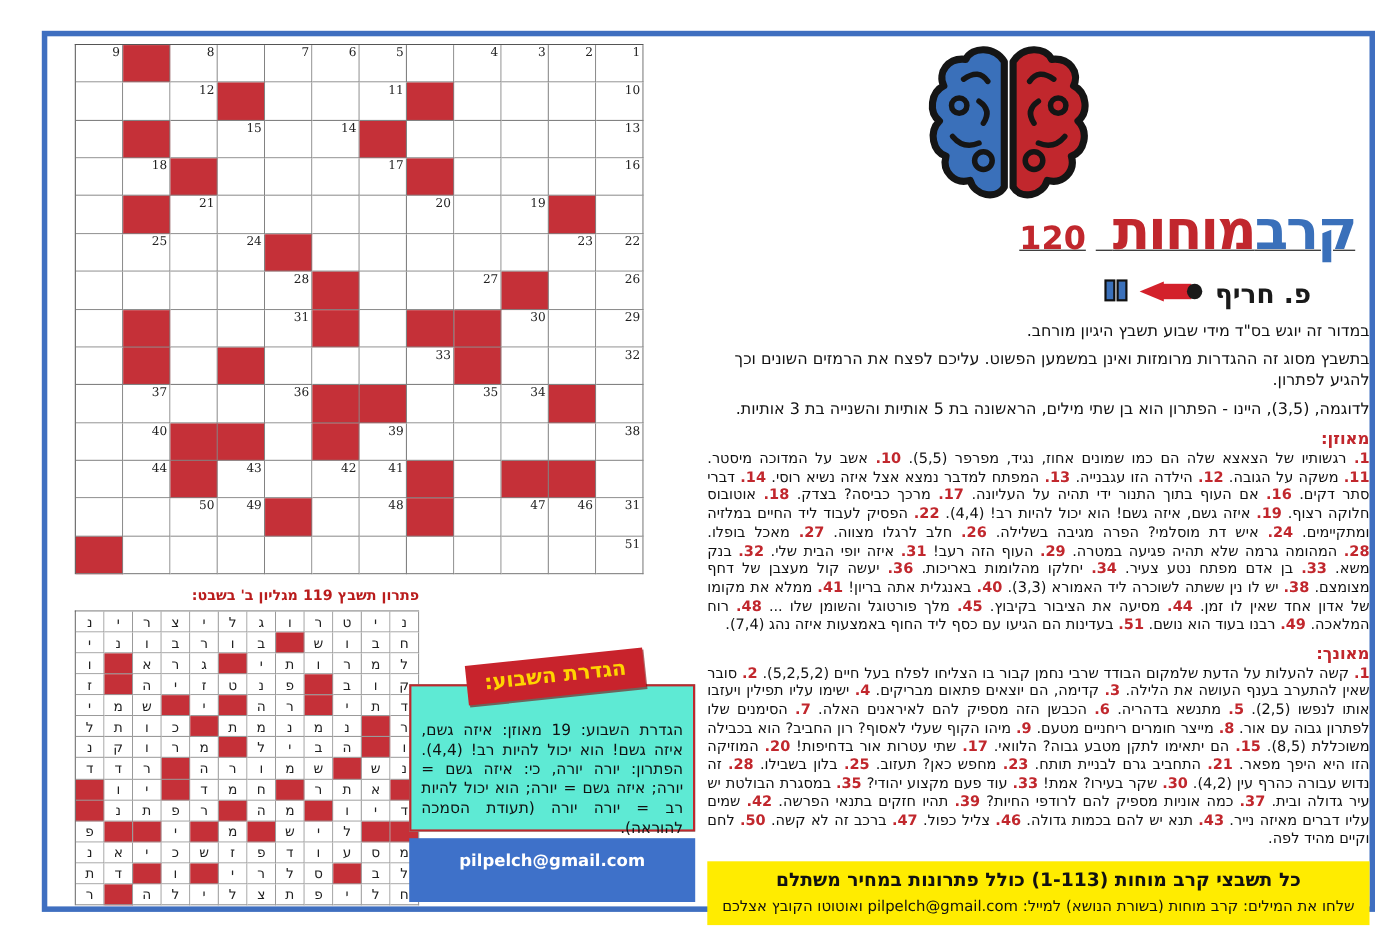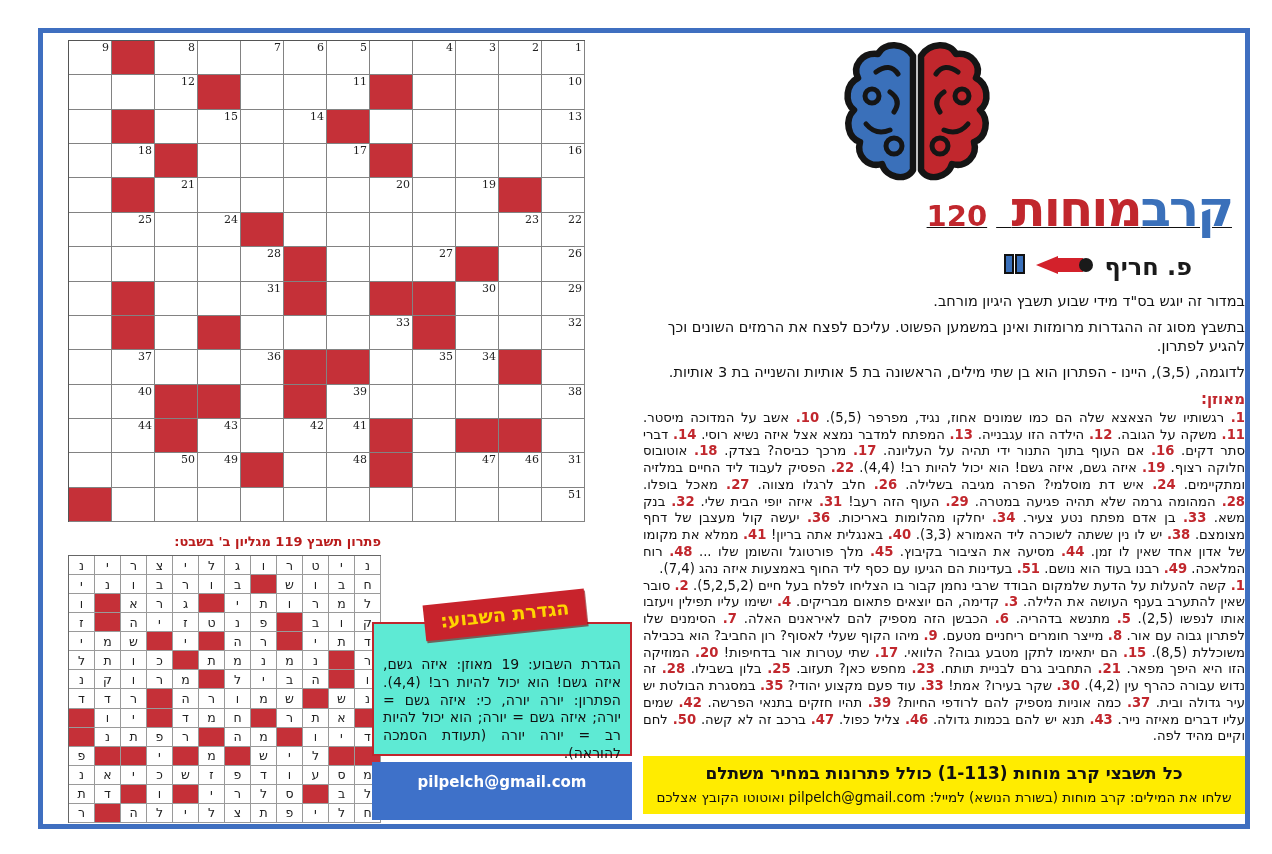--- a/index.html
+++ b/index.html
@@ -572,20 +572,21 @@
 </div>
 
 <div id="right-col">
   <div class="intro-line gap-b">במדור זה יוגש בס"ד מידי שבוע תשבץ היגיון מורחב.</div>
   <div class="intro-line">בתשבץ מסוג זה ההגדרות מרומזות ואינן במשמען הפשוט. עליכם לפצח את הרמזים השונים וכך להגיע לפתרון.</div>
   <div class="intro-line gap-t">לדוגמה, (3,5), היינו - הפתרון הוא בן שתי מילים, הראשונה בת 5 אותיות והשנייה בת 3 אותיות.</div>
 
   <div class="clue-header">מאוזן:</div>
   <div class="clues" id="across-clues"><span class="cn">1.</span><span>&nbsp;רגשותיו של הצאצא שלה הם כמו שמונים אחוז, נגיד, מפרפר (5,5). </span><span class="cn">10.</span><span>&nbsp;אשב על המדוכה מיסטר. </span><span class="cn">11.</span><span>&nbsp;משקה על הגובה. </span><span class="cn">12.</span><span>&nbsp;הילדה הזו עגבנייה. </span><span class="cn">13.</span><span>&nbsp;המפתח למדבר נמצא אצל איזה נשיא רוסי. </span><span class="cn">14.</span><span>&nbsp;דברי סתר דקים. </span><span class="cn">16.</span><span>&nbsp;אם העוף בתוך התנור ידי תהיה על העליונה. </span><span class="cn">17.</span><span>&nbsp;מרכך כביסה? בצדק. </span><span class="cn">18.</span><span>&nbsp;אוטובוס חלוקה רצוף. </span><span class="cn">19.</span><span>&nbsp;איזה גשם, איזה גשם! הוא יכול להיות רב! (4,4). </span><span class="cn">22.</span><span>&nbsp;הפסיק לעבוד ליד החיים במלזיה ומתקיימים. </span><span class="cn">24.</span><span>&nbsp;איש דת מוסלמי? הפרה מגיבה בשלילה. </span><span class="cn">26.</span><span>&nbsp;חלב לרגלו מצווה. </span><span class="cn">27.</span><span>&nbsp;מאכל בופלו. </span><span class="cn">28.</span><span>&nbsp;המהומה גרמה שלא תהיה פגיעה במטרה. </span><span class="cn">29.</span><span>&nbsp;העוף הזה רעב! </span><span class="cn">31.</span><span>&nbsp;איזה יופי הבית שלי. </span><span class="cn">32.</span><span>&nbsp;בנק משא. </span><span class="cn">33.</span><span>&nbsp;בן אדם מפתח נטע צעיר. </span><span class="cn">34.</span><span>&nbsp;יחלקו מהלומות באריכות. </span><span class="cn">36.</span><span>&nbsp;יעשה קול מעצבן של דחף מצומצם. </span><span class="cn">38.</span><span>&nbsp;יש לו נין ששתה לשוכרה ליד האמורא (3,3). </span><span class="cn">40.</span><span>&nbsp;באנגלית אתה בריון! </span><span class="cn">41.</span><span>&nbsp;ממלא את מקומו של אדון אחד שאין לו זמן. </span><span class="cn">44.</span><span>&nbsp;מסיעה את הציבור בקיבוץ. </span><span class="cn">45.</span><span>&nbsp;מלך פורטוגל והשומן שלו ... </span><span class="cn">48.</span><span>&nbsp;רוח המלאכה. </span><span class="cn">49.</span><span>&nbsp;רבנו בעוד הוא נושם. </span><span class="cn">51.</span><span>&nbsp;בעדינות הם הגיעו עם כסף ליד החוף באמצעות איזה נהג (7,4).</span></div>
 
+  <div class="clue-header">מאונך:</div>
   <div class="clues" id="down-clues"><span class="cn">1.</span><span>&nbsp;קשה להעלות על הדעת שלמקום הבודד שרבי נחמן קבור בו הצליחו לפלח בעל חיים (5,2,5,2). </span><span class="cn">2.</span><span>&nbsp;סובר שאין להתערב בענף העושה את הלילה. </span><span class="cn">3.</span><span>&nbsp;קדימה, הם יוצאים פתאום מבריקים. </span><span class="cn">4.</span><span>&nbsp;ישימו עליו תפילין ויעזבו אותו לנפשו (2,5). </span><span class="cn">5.</span><span>&nbsp;מתנשא בדהריה. </span><span class="cn">6.</span><span>&nbsp;הכבשן הזה מספיק להם לאיראנים האלה. </span><span class="cn">7.</span><span>&nbsp;הסימנים שלו לפתרון גבוה עם אור. </span><span class="cn">8.</span><span>&nbsp;מייצר חומרים ריחניים מטעם. </span><span class="cn">9.</span><span>&nbsp;מיהו הקוף שעלי לאסוף? רון החביב? הוא בכבילה משוכללת (8,5). </span><span class="cn">15.</span><span>&nbsp;הם יתאימו לתקן מטבע גבוה? הלוואי. </span><span class="cn">17.</span><span>&nbsp;שתי עטרות אור בדחיפות! </span><span class="cn">20.</span><span>&nbsp;המוזיקה הזו היא היפך מפאר. </span><span class="cn">21.</span><span>&nbsp;התחביב גרם לבניית תותח. </span><span class="cn">23.</span><span>&nbsp;מחפש כאן? תעזוב. </span><span class="cn">25.</span><span>&nbsp;בלון בשבילו. </span><span class="cn">28.</span><span>&nbsp;זה נדוש עבורה כהרף עין (4,2). </span><span class="cn">30.</span><span>&nbsp;שקר בעירו? אמת! </span><span class="cn">33.</span><span>&nbsp;עוד פעם מקצוע יהודי? </span><span class="cn">35.</span><span>&nbsp;במסגרת הבולטת יש עיר גדולה ובית. </span><span class="cn">37.</span><span>&nbsp;כמה אוניות מספיק להם לרודפי החיות? </span><span class="cn">39.</span><span>&nbsp;תהיו חזקים בתנאי הפרשה. </span><span class="cn">42.</span><span>&nbsp;שמים עליו דברים מאיזה נייר. </span><span class="cn">43.</span><span>&nbsp;תנא יש להם בכמות גדולה. </span><span class="cn">46.</span><span>&nbsp;צליל כפול. </span><span class="cn">47.</span><span>&nbsp;ברכב זה לא קשה. </span><span class="cn">50.</span><span>&nbsp;לחם וקיים מהיד לפה.</span></div>
 
   <div id="banner">
     <div class="banner-l1">כל תשבצי קרב מוחות (1-113) כולל פתרונות במחיר משתלם</div>
     <div class="banner-l2">
       <span>שלחו את המילים: קרב מוחות (בשורת הנושא) למייל: </span><span class="ltr">pilpelch@gmail.com</span><span> ואוטוטו הקובץ אצלכם</span>
     </div>
   </div>
 </div>
 

